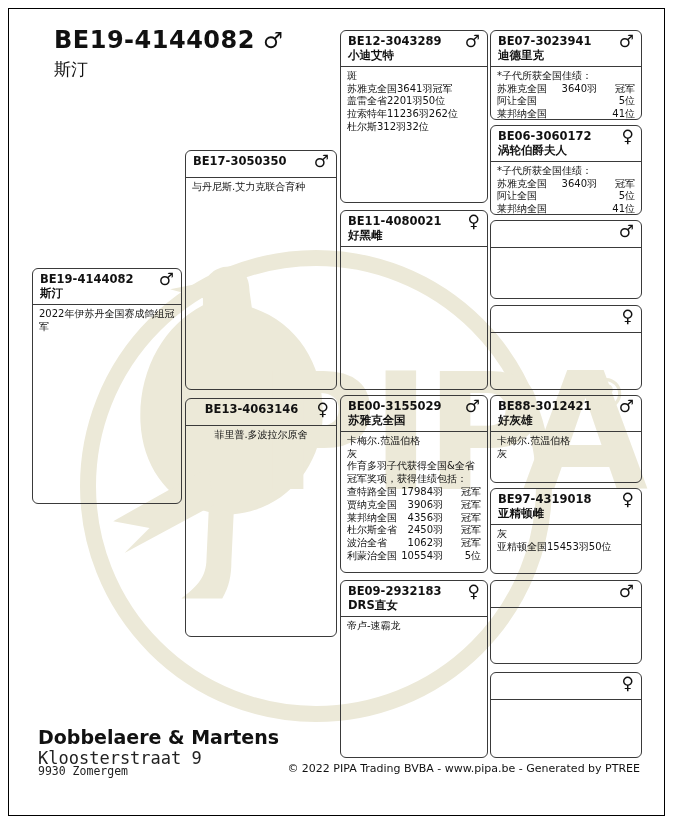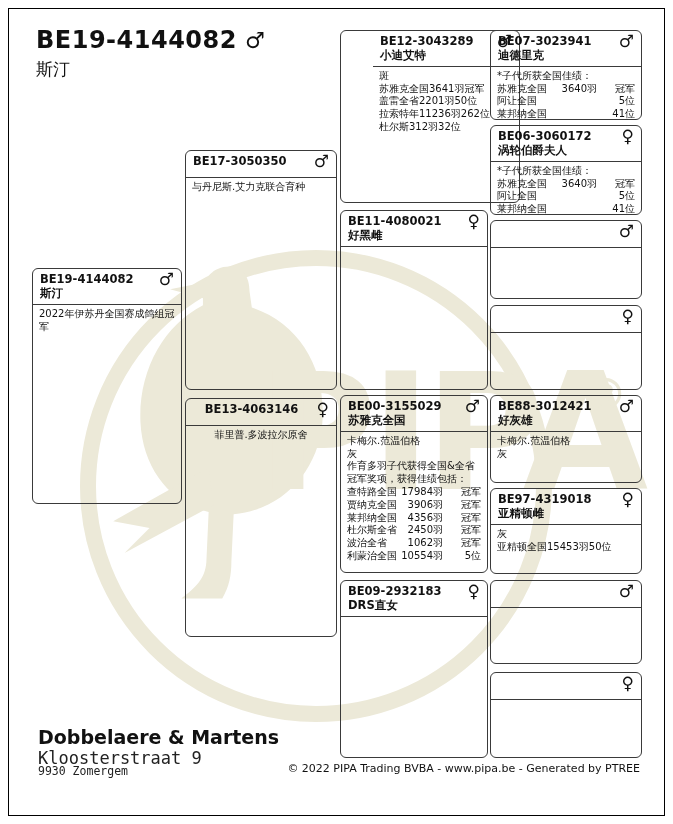--- a/index.html
+++ b/index.html
@@ -14,21 +14,21 @@
   .wm { position:absolute; z-index:1; color:#ece9d8; }
   .wm-circle { left:80px; top:250px; width:440px; height:440px;
     border:16px solid #ece9d8; border-radius:50%; position:absolute; }
   .wm-pigeon { position:absolute; left:95px; top:255px; width:250px; height:380px; }
   .wm-pigeon path { fill:#ece9d8; }
   .wm-brand { position:absolute; left:258px; top:352px; font-size:162px; font-weight:bold;
     letter-spacing:-6px; line-height:1; }
   .wm-reg { position:absolute; left:585px; top:370px; font-size:42px; font-weight:bold; }
 
   
-  .title { position:absolute; left:36px; top:26px; z-index:2; }
+  .title { position:absolute; left:54px; top:26px; z-index:2; }
   .title-ring { font-size:24px; font-weight:bold; letter-spacing:.5px; }
   .title-sex { font-size:22px; font-weight:bold; margin-left:8px; }
   .title-name { font-size:17px; margin-top:4px; }
 
   
   .box { position:absolute; z-index:2; border:1px solid #3a3a3a; border-radius:6px;
     background:transparent; overflow:hidden; }
   .box-header { position:relative; border-bottom:1px solid #3a3a3a; padding:3px 26px 3px 7px; min-height:20px; }
   .ring { font-weight:bold; font-size:11.5px; line-height:1.25; white-space:nowrap; }
   .bird-name { font-weight:bold; font-size:11.5px; line-height:1.25; }
@@ -103,21 +103,21 @@
 
       <span class="sex">♀</span>
     </div>
     <div class="box-body">
       <div>
           <div class="bline">菲里普.多波拉尔原舍</div>
         </div>
     </div>
   </div>
 
-  <div class="box" style="left:340px; top:30px; width:146px; height:171px;padding-left:32px;">
+  <div class="box" style="left:340px; top:30px; width:146px; height:171px;">
     <div class="box-header">
       <div class="ring">BE12-3043289</div>
       <div class="bird-name">小迪艾特</div>
       <span class="sex">♂</span>
     </div>
     <div class="box-body">
       <div>
           <div class="bline">斑</div>
           <div class="bline">苏雅克全国3641羽冠军</div>
           <div class="bline">盖雷全省2201羽50位</div>
@@ -187,20 +187,25 @@
       </div>
     </div>
   </div>
 
   <div class="box" style="left:340px; top:580px; width:146px; height:176px;">
     <div class="box-header">
       <div class="ring">BE09-2932183</div>
       <div class="bird-name">DRS直女</div>
       <span class="sex">♀</span>
     </div>
+    <div class="box-body">
+      <div>
+          <div class="bline">帝卢-速霸龙</div>
+        </div>
+    </div>
   </div>
 
   <div class="box" style="left:490px; top:30px; width:150px; height:88px;">
     <div class="box-header">
       <div class="ring">BE07-3023941</div>
       <div class="bird-name">迪德里克</div>
       <span class="sex">♂</span>
     </div>
     <div class="box-body">
       <div>

